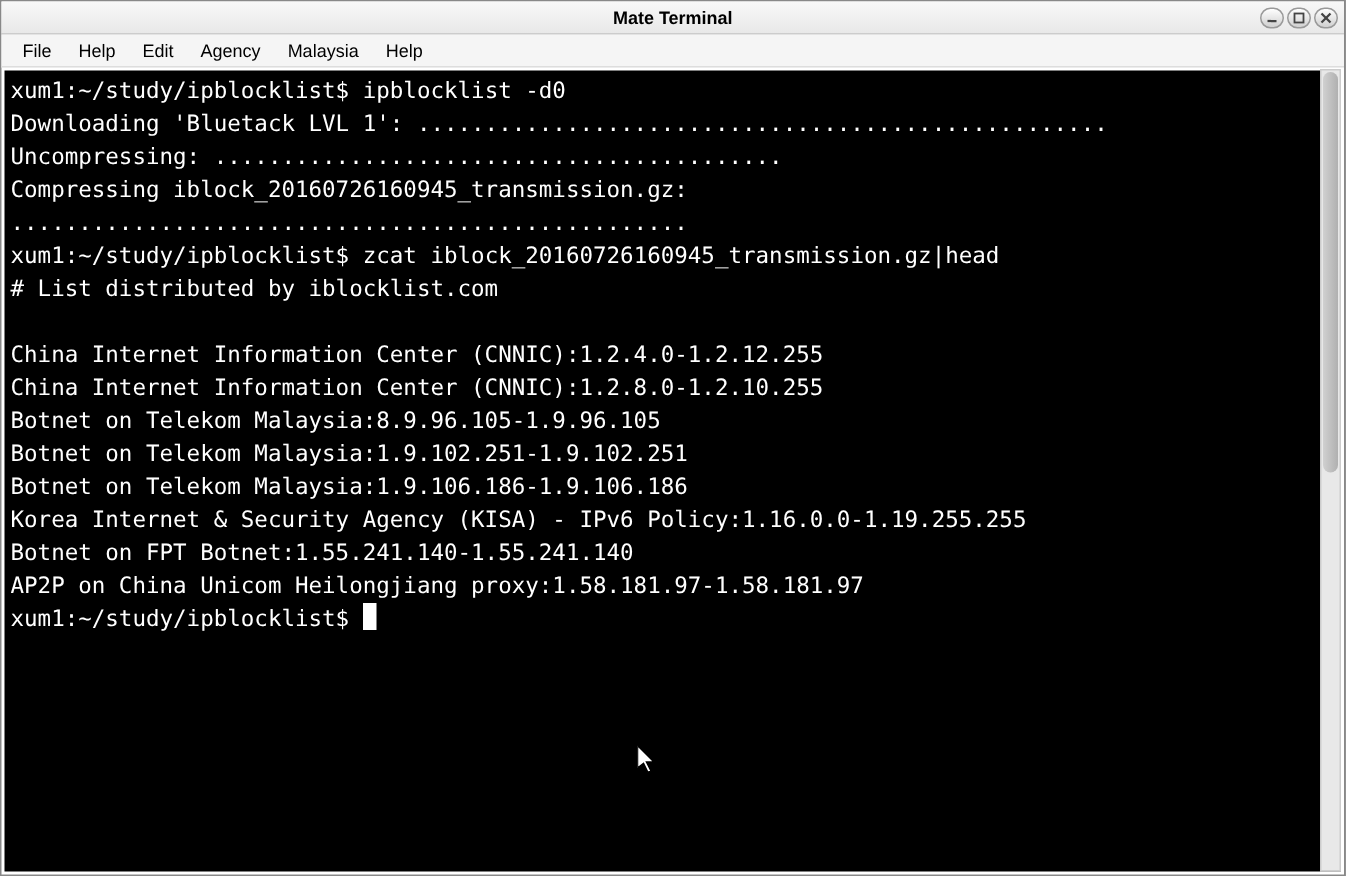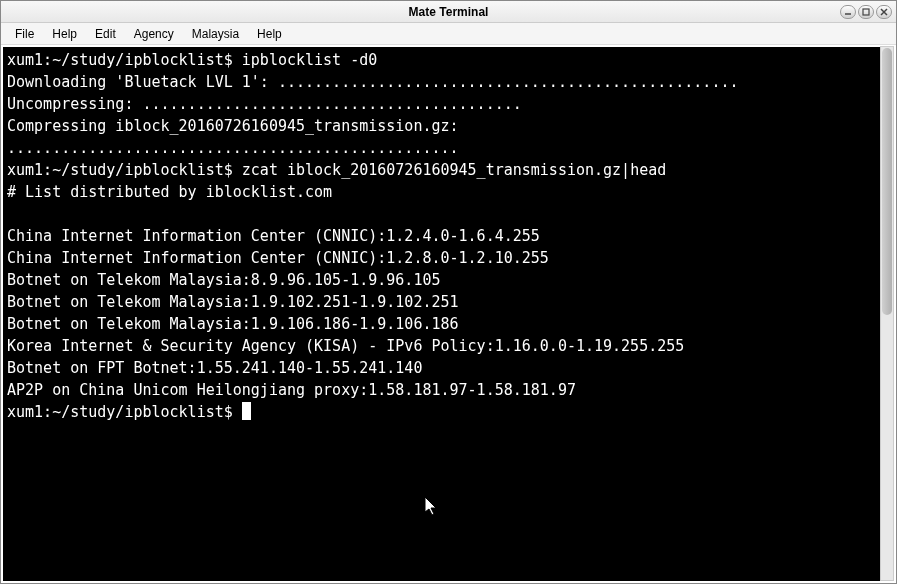--- a/index.html
+++ b/index.html
@@ -154,21 +154,21 @@
     <span class="menu-item">Help</span>
   </div>
 
   <div class="terminal-body"><span>xum1:~/study/ipblocklist$ </span><span>ipblocklist -d0</span>
 <span>Downloading 'Bluetack LVL 1': ...................................................</span>
 <span>Uncompressing: ..........................................</span>
 <span>Compressing iblock_20160726160945_transmission.gz: ..................................................</span>
 <span>xum1:~/study/ipblocklist$ </span><span>zcat iblock_20160726160945_transmission.gz|head</span>
 <span># List distributed by iblocklist.com</span>
 <span></span>
-<span>China Internet Information Center (CNNIC):1.2.4.0-1.6.4.255</span>
+<span>China Internet Information Center (CNNIC):1.2.4.0-1.2.12.255</span>
 <span>China Internet Information Center (CNNIC):1.2.8.0-1.2.10.255</span>
 <span>Botnet on Telekom Malaysia:8.9.96.105-1.9.96.105</span>
 <span>Botnet on Telekom Malaysia:1.9.102.251-1.9.102.251</span>
 <span>Botnet on Telekom Malaysia:1.9.106.186-1.9.106.186</span>
 <span>Korea Internet &amp; Security Agency (KISA) - IPv6 Policy:1.16.0.0-1.19.255.255</span>
 <span>Botnet on FPT Botnet:1.55.241.140-1.55.241.140</span>
 <span>AP2P on China Unicom Heilongjiang proxy:1.58.181.97-1.58.181.97</span>
 <span>xum1:~/study/ipblocklist$ </span><span class="cursor"></span></div>
 
   <div class="scrollbar">

